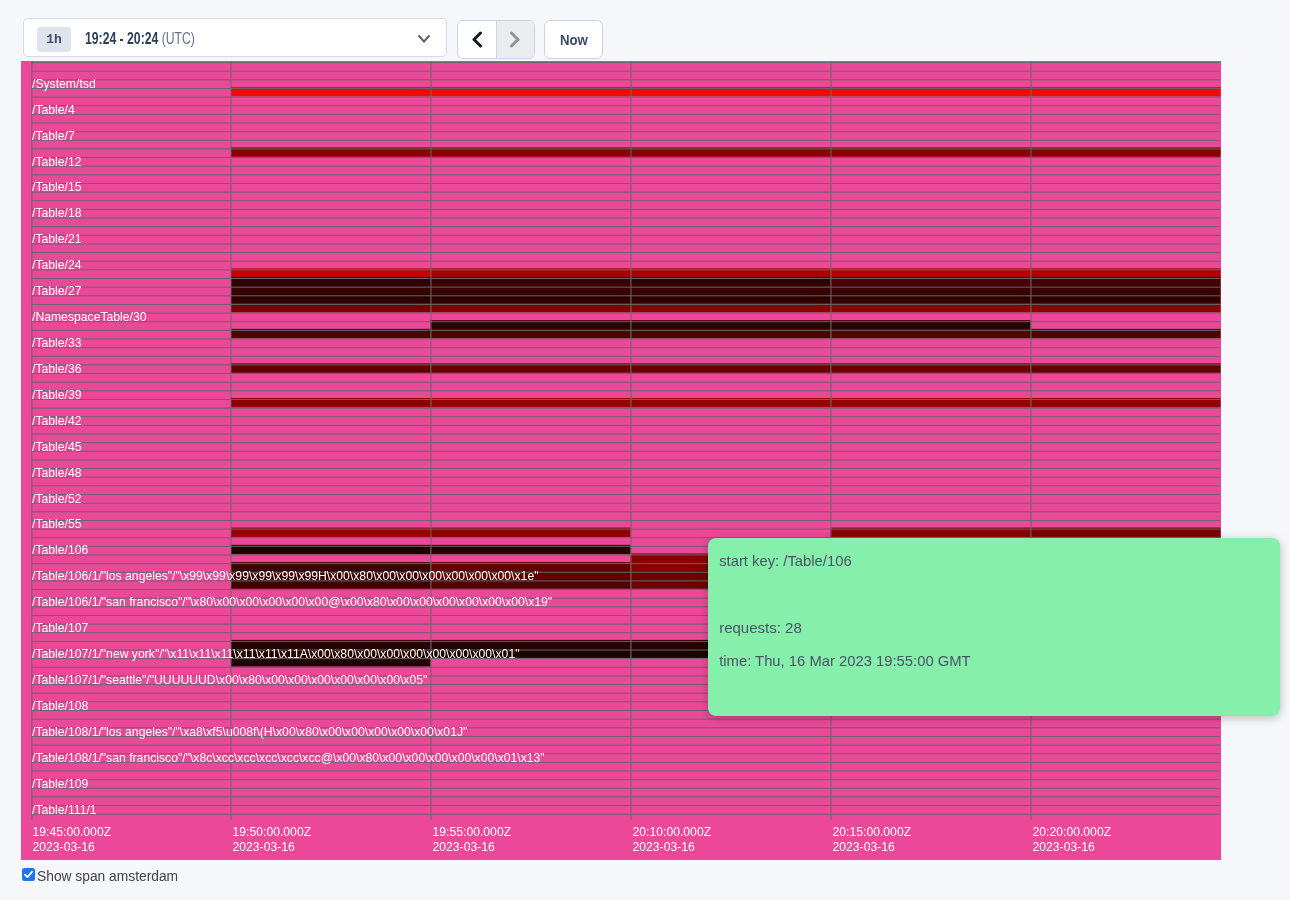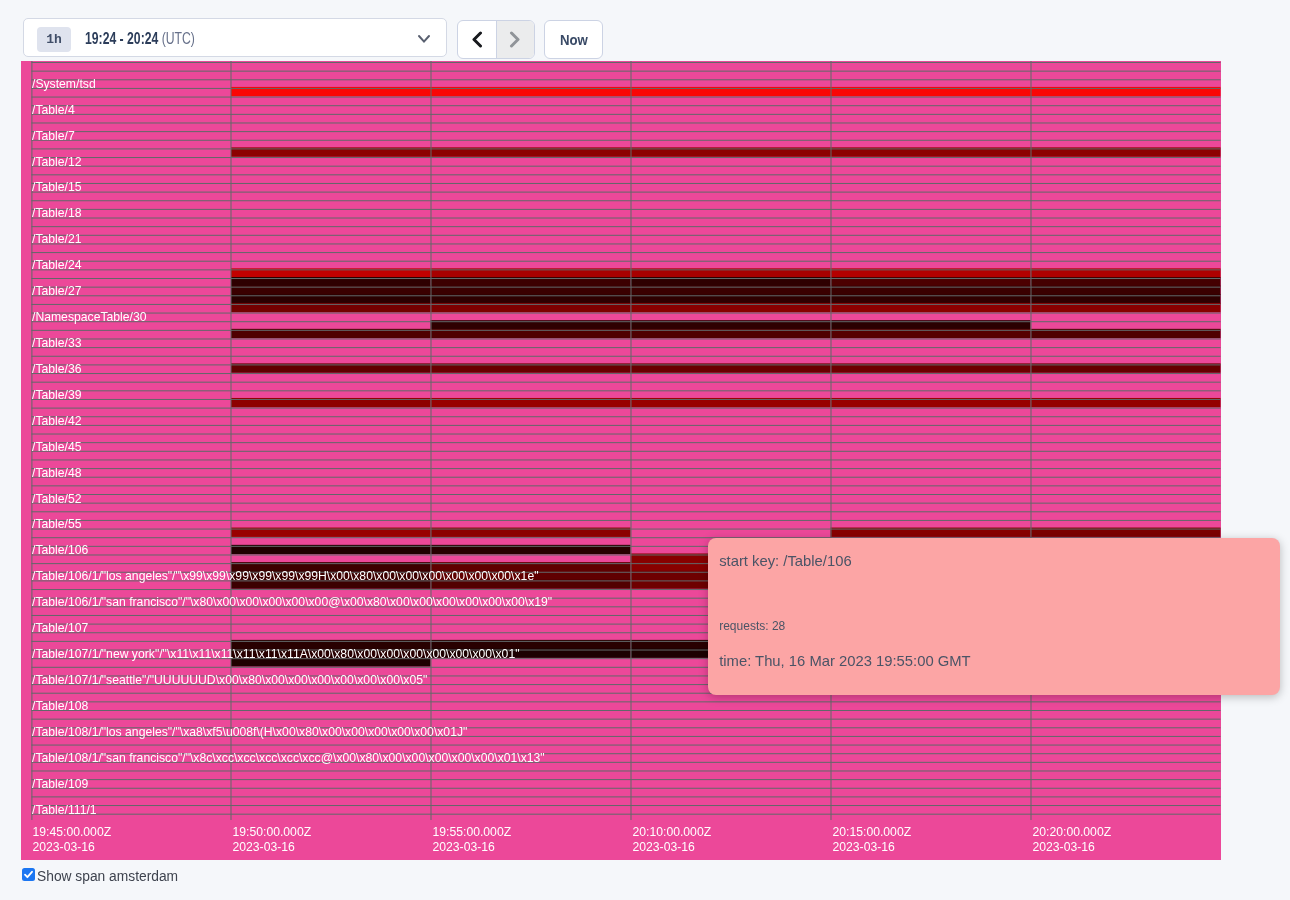--- a/index.html
+++ b/index.html
@@ -226,23 +226,23 @@
 <text x="411.5" y="790.2" font-family="Liberation Sans, sans-serif" font-size="12.2px" fill="#ffffff">2023-03-16</text>
 <text x="611.5" y="775.2" font-family="Liberation Sans, sans-serif" font-size="12.2px" fill="#ffffff">20:10:00.000Z</text>
 <text x="611.5" y="790.2" font-family="Liberation Sans, sans-serif" font-size="12.2px" fill="#ffffff">2023-03-16</text>
 <text x="811.5" y="775.2" font-family="Liberation Sans, sans-serif" font-size="12.2px" fill="#ffffff">20:15:00.000Z</text>
 <text x="811.5" y="790.2" font-family="Liberation Sans, sans-serif" font-size="12.2px" fill="#ffffff">2023-03-16</text>
 <text x="1011.5" y="775.2" font-family="Liberation Sans, sans-serif" font-size="12.2px" fill="#ffffff">20:20:00.000Z</text>
 <text x="1011.5" y="790.2" font-family="Liberation Sans, sans-serif" font-size="12.2px" fill="#ffffff">2023-03-16</text>
 </svg>
 </div>
 
-<div class="abs" style="left:708px;top:538px;width:572px;height:157px;background:#fca5a5;border-radius:8px;box-shadow:0 2px 10px rgba(0,0,0,0.25);">
+<div class="abs" style="left:708px;top:538px;width:572px;height:178px;background:#86efac;border-radius:8px;box-shadow:0 2px 10px rgba(0,0,0,0.25);">
   <div class="abs" style="left:11.2px;top:14.7px;font-size:14.8px;color:#4a5466;white-space:nowrap;">start key: /Table/106</div>
-  <div class="abs" style="left:11.2px;top:81.2px;font-size:12px;color:#4a5466;white-space:nowrap;">requests: 28</div>
+  <div class="abs" style="left:11.2px;top:81.2px;font-size:15px;color:#4a5466;white-space:nowrap;">requests: 28</div>
   <div class="abs" style="left:11.2px;top:115px;font-size:14.8px;color:#4a5466;white-space:nowrap;">time: Thu, 16 Mar 2023 19:55:00 GMT</div>
 </div>
 
 <svg class="abs" style="left:21.5px;top:867.5px" width="13" height="13" viewBox="0 0 13 13">
     <rect x="0" y="0" width="13" height="13" rx="2.5" fill="#1b76f2"></rect>
     <path d="M3 6.7 L5.4 9.2 L10 3.8" stroke="#fff" stroke-width="1.8" fill="none" stroke-linecap="round" stroke-linejoin="round"></path>
   </svg>
 <div class="abs" style="left:37px;top:868.5px;font-size:13.8px;color:#3e434e;">Show span amsterdam</div>
 
 </body></html>

